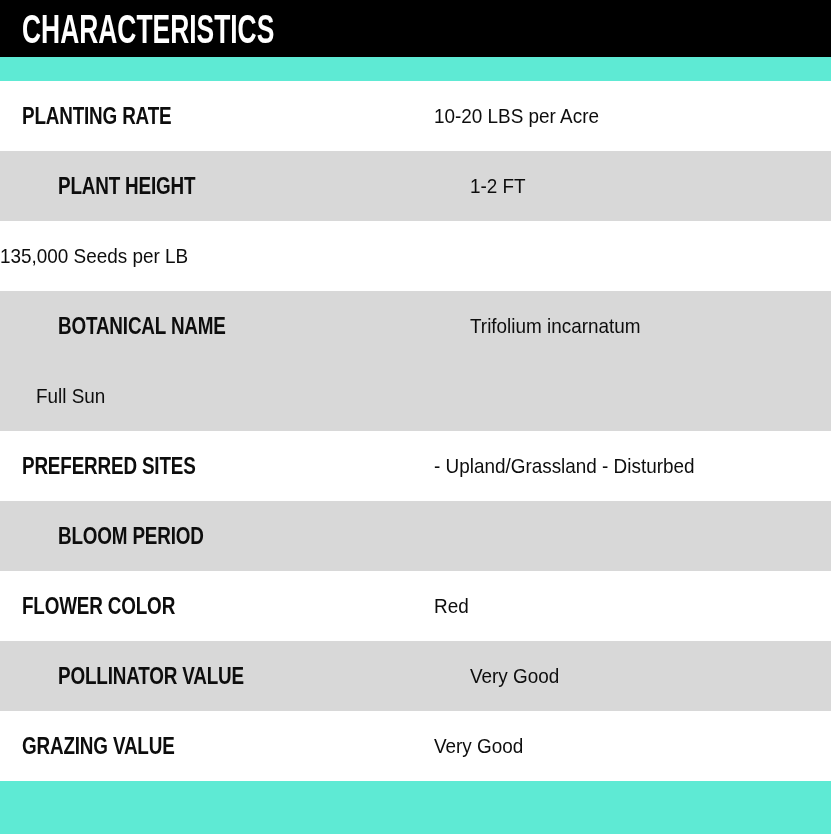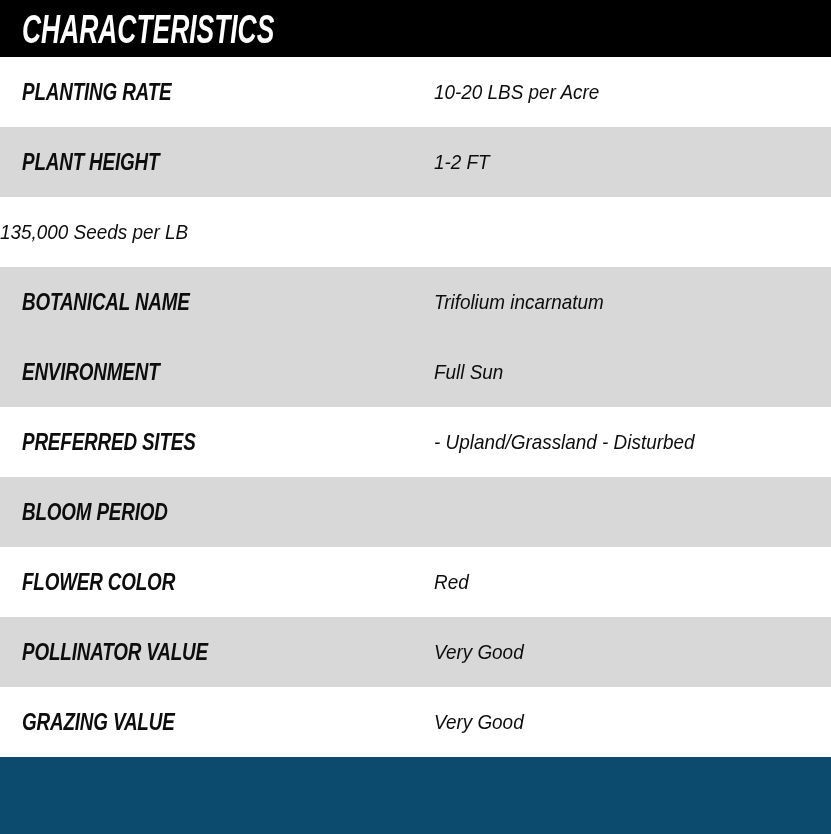--- a/index.html
+++ b/index.html
@@ -6,50 +6,49 @@
     margin: 0;
     padding: 0;
     background: #ffffff;
     font-family: "Liberation Sans", sans-serif;
     color: #0d0d0d;
   }
   .page {
     position: relative;
     width: 831px;
     height: 834px;
-    background: #0c4a6e;
+    background: #5eead4;
     overflow: hidden;
-    font-style: italic;
   }
   .header {
     height: 57px;
     background: #000000;
     display: flex;
     align-items: center;
     padding-left: 22px;
   }
   .header-text {
     display: inline-block;
     color: #ffffff;
     font-weight: 700;
     font-size: 40px;
     line-height: 1;
     white-space: nowrap;
     transform: scaleX(0.66);
     transform-origin: left center;
     letter-spacing: 0;
   }
-  .rows { width: 100%; }
+  .rows { width: 100%; margin-top: 24px; }
   .row {
     height: 70px;
     display: flex;
     align-items: center;
     background: #ffffff;
   }
-  .row.alt { background: #d8d8d8; }
+  .row.alt { background: #d8d8d8; padding-left: 36px; }
   .cell-label {
     flex: 0 0 434px;
     box-sizing: border-box;
     padding-left: 22px;
     overflow: visible;
     white-space: nowrap;
   }
   .cell-value {
     flex: 1 1 auto;
     overflow: visible;
@@ -111,23 +110,20 @@
     <div class="cell-label">
       <span class="label-text">BOTANICAL NAME</span>
     </div>
     <div class="cell-value">
       <span class="value-text">Trifolium incarnatum</span>
     </div>
   </div>
 
 
   <div class="row alt">
-    <div class="cell-label">
-      <span class="label-text">ENVIRONMENT</span>
-    </div>
     <div class="cell-value">
       <span class="value-text">Full Sun</span>
     </div>
   </div>
 
   <div class="row">
     <div class="cell-label">
       <span class="label-text">PREFERRED SITES</span>
     </div>
     <div class="cell-value">

